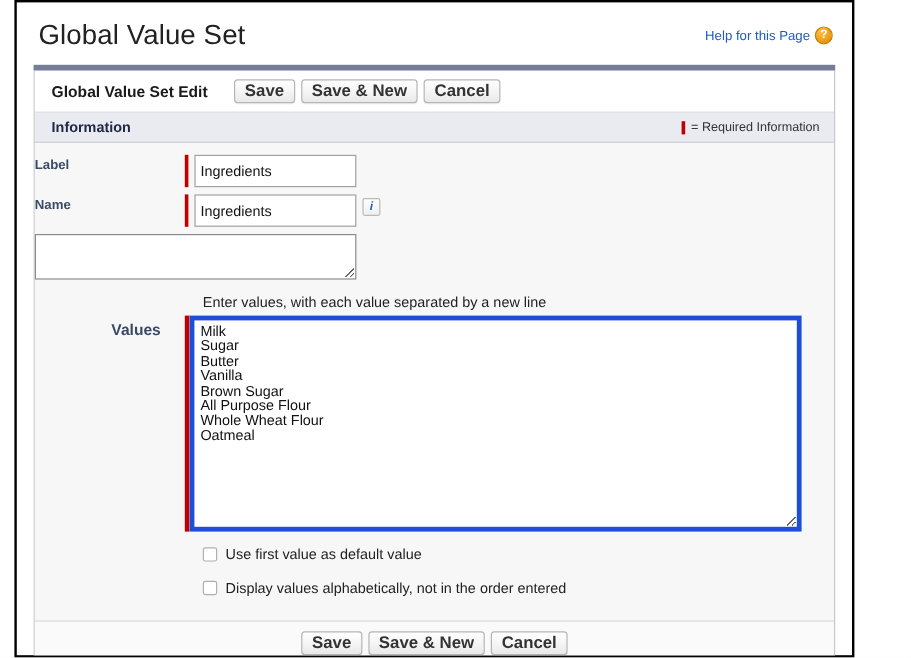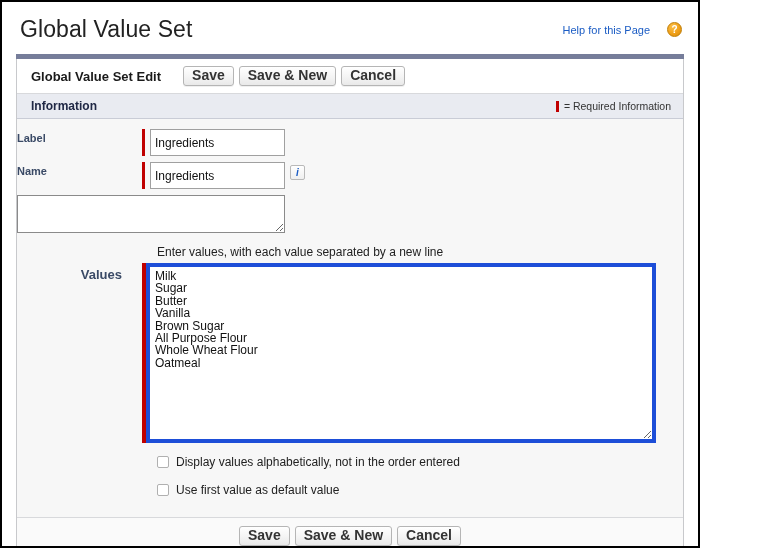--- a/index.html
+++ b/index.html
@@ -14,20 +14,21 @@
     -webkit-font-smoothing: antialiased;
   }
   #screen {
     position: relative;
     width: 700px;
     height: 548px;
     box-sizing: border-box;
     background: #ffffff;
     border: 2px solid #000000;
     overflow: hidden;
+    margin-left: 12px;
   }
 
   
   .title-row {
     position: relative;
     height: 52px;
     padding: 0 14px;
     box-sizing: border-box;
   }
   .page-title {
@@ -38,21 +39,21 @@
     font-weight: normal;
     color: #222222;
     letter-spacing: 0.1px;
   }
   .help-link-wrap {
     position: absolute;
     right: 16px;
     top: 20px;
     display: flex;
     align-items: center;
-    gap: 17px;
+    gap: 4px;
   }
   .help-link {
     font-size: 11px;
     color: #1b5cc4;
     text-decoration: none;
   }
   .help-icon {
     width: 15px;
     height: 15px;
     border-radius: 50%;
@@ -382,25 +383,25 @@
 Brown Sugar
 All Purpose Flour
 Whole Wheat Flour
 Oatmeal</textarea>
         </div>
       </div>
 
       <div class="checkbox-block">
         <div class="checkbox-row">
           <span class="cb"></span>
-          <span class="cb-label">Display values alphabetically, not in the order entered</span>
+          <span class="cb-label">Use first value as default value</span>
         </div>
         <div class="checkbox-row">
           <span class="cb"></span>
-          <span class="cb-label">Use first value as default value</span>
+          <span class="cb-label">Display values alphabetically, not in the order entered</span>
         </div>
       </div>
 
     </div>
 
     <div class="panel-footer">
       <button class="btn">Save</button>
       <button class="btn">Save &amp; New</button>
       <button class="btn">Cancel</button>
     </div>

